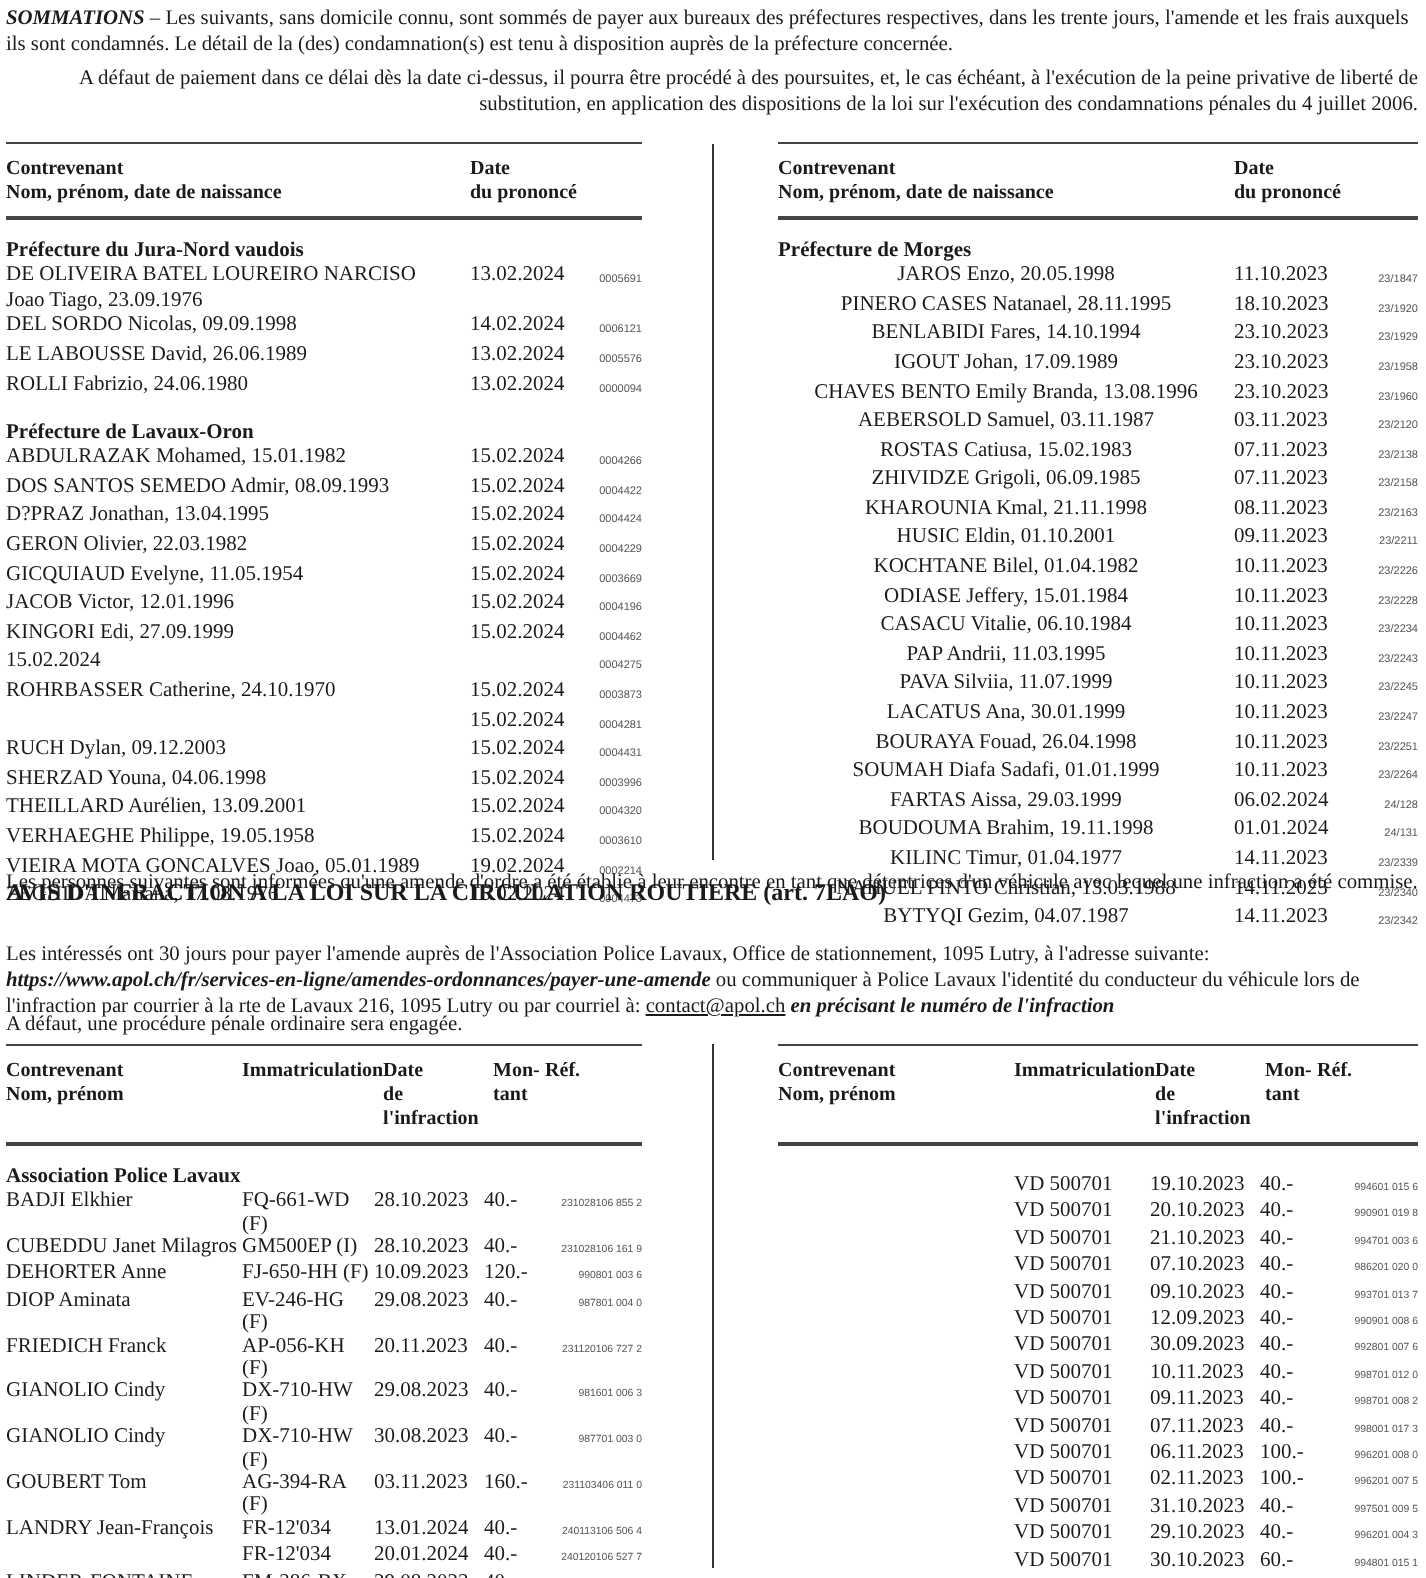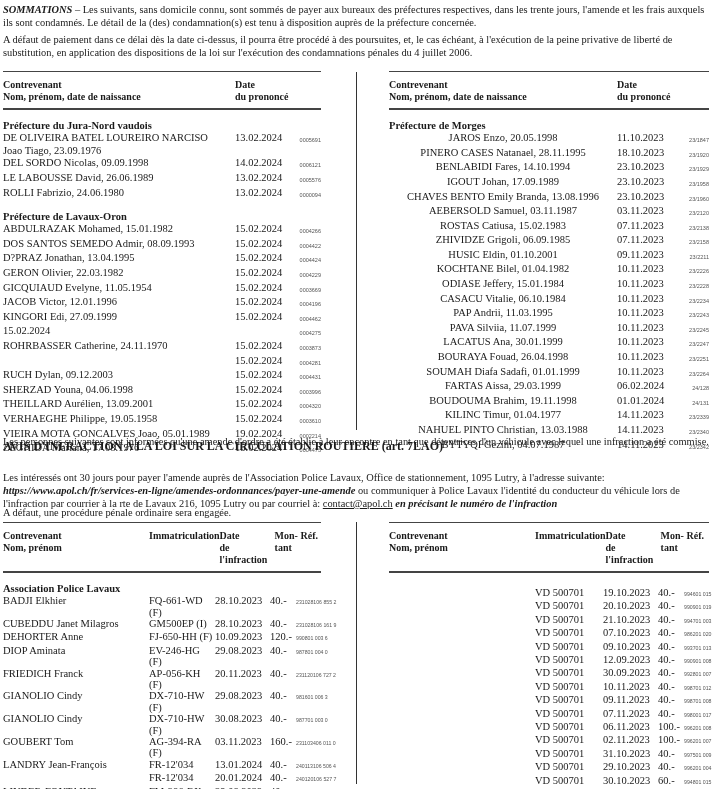--- a/index.html
+++ b/index.html
@@ -23,35 +23,35 @@
   .group-title { font-weight: bold; margin-top: 9px; font-size: 10.5px; }
   .row { display: flex; align-items: flex-start; font-size: 10.5px; line-height: 12.6px; }
   .c-name { flex: 0 0 232px; }
   .c-date { flex: 0 0 58px; }
   .c-ref  { flex: 1; font-size: 5.5px; color: #555; text-align: right; font-family: "Liberation Sans", sans-serif; padding-top: 2px; }
   .right .c-name { flex: 0 0 228px; text-align: center; }
   .right .c-date { flex: 0 0 60px; }
   .sub { display: block; }
   
   .t2 .c-n { flex: 0 0 118px; }
-  .t2 .c-i { flex: 0 0 66px; margin-left: 28px; }
+  .t2 .c-i { flex: 0 0 66px; }
   .t2 .c-d { flex: 0 0 55px; }
   .t2 .c-m { flex: 0 0 26px; }
   .t2 .c-r { flex: 1; font-size: 5.2px; color: #555; text-align: right; font-family: "Liberation Sans", sans-serif; padding-top: 2px; white-space: nowrap; }
   .t2 .row { line-height: 11.4px; }
   .link { text-decoration: underline; }
   .title { font-weight: bold; }
 </style>
 </head>
 <body>
 
 <p class="para" style="top:3px;">
   <b>SOMMATIONS</b><span> – Les suivants, sans domicile connu, sont sommés de payer aux bureaux des préfectures respectives, dans les trente jours, l'amende et les frais auxquels ils sont condamnés. Le détail de la (des) condamnation(s) est tenu à disposition auprès de la préfecture concernée.</span>
 </p>
-<p class="para" style="top:33px;">A défaut de paiement dans ce délai dès la date ci-dessus, il pourra être procédé à des poursuites, et, le cas échéant, à l'exécution de la peine privative de liberté de substitution, en application des dispositions de la loi sur l'exécution des condamnations pénales du 4 juillet 2006.</p>
+<p class="para" style="top:33px;text-align:right;">A défaut de paiement dans ce délai dès la date ci-dessus, il pourra être procédé à des poursuites, et, le cas échéant, à l'exécution de la peine privative de liberté de substitution, en application des dispositions de la loi sur l'exécution des condamnations pénales du 4 juillet 2006.</p>
 
 <div class="vrule" style="top:72px; height:358px;"></div>
 
 <div class="two-col" style="top:71px;">
   <div class="col" id="t1-left">
     <div class="rule-top"></div>
     <div class="thead">
       <div class="c-name" style="flex:0 0 232px;">
         <span class="sub">Contrevenant</span>
         <span class="sub">Nom, prénom, date de naissance</span>
@@ -142,21 +142,21 @@
           </div>
           <div class="c-date">15.02.2024</div>
           <div class="c-ref">0004462</div>
         </div>
         <div class="row">
           <div class="c-date">15.02.2024</div>
           <div class="c-ref">0004275</div>
         </div>
         <div class="row">
           <div class="c-name">
-            <span class="sub">ROHRBASSER Catherine, 24.11.1970</span>
+            <span class="sub">ROHRBASSER Catherine, 24.10.1970</span>
           </div>
           <div class="c-date">15.02.2024</div>
           <div class="c-ref">0003873</div>
         </div>
         <div class="row">
           <div class="c-name">
             <span class="sub"></span>
           </div>
           <div class="c-date">15.02.2024</div>
           <div class="c-ref">0004281</div>
@@ -269,20 +269,27 @@
           </div>
           <div class="c-date">07.11.2023</div>
           <div class="c-ref">23/2138</div>
         </div>
         <div class="row">
           <div class="c-name">
             <span class="sub">ZHIVIDZE Grigoli, 06.09.1985</span>
           </div>
           <div class="c-date">07.11.2023</div>
           <div class="c-ref">23/2158</div>
+        </div>
+        <div class="row">
+          <div class="c-name">
+            <span class="sub">KHAROUNIA Kmal, 21.11.1998</span>
+          </div>
+          <div class="c-date">08.11.2023</div>
+          <div class="c-ref">23/2163</div>
         </div>
         <div class="row">
           <div class="c-name">
             <span class="sub">HUSIC Eldin, 01.10.2001</span>
           </div>
           <div class="c-date">09.11.2023</div>
           <div class="c-ref">23/2211</div>
         </div>
         <div class="row">
           <div class="c-name">

